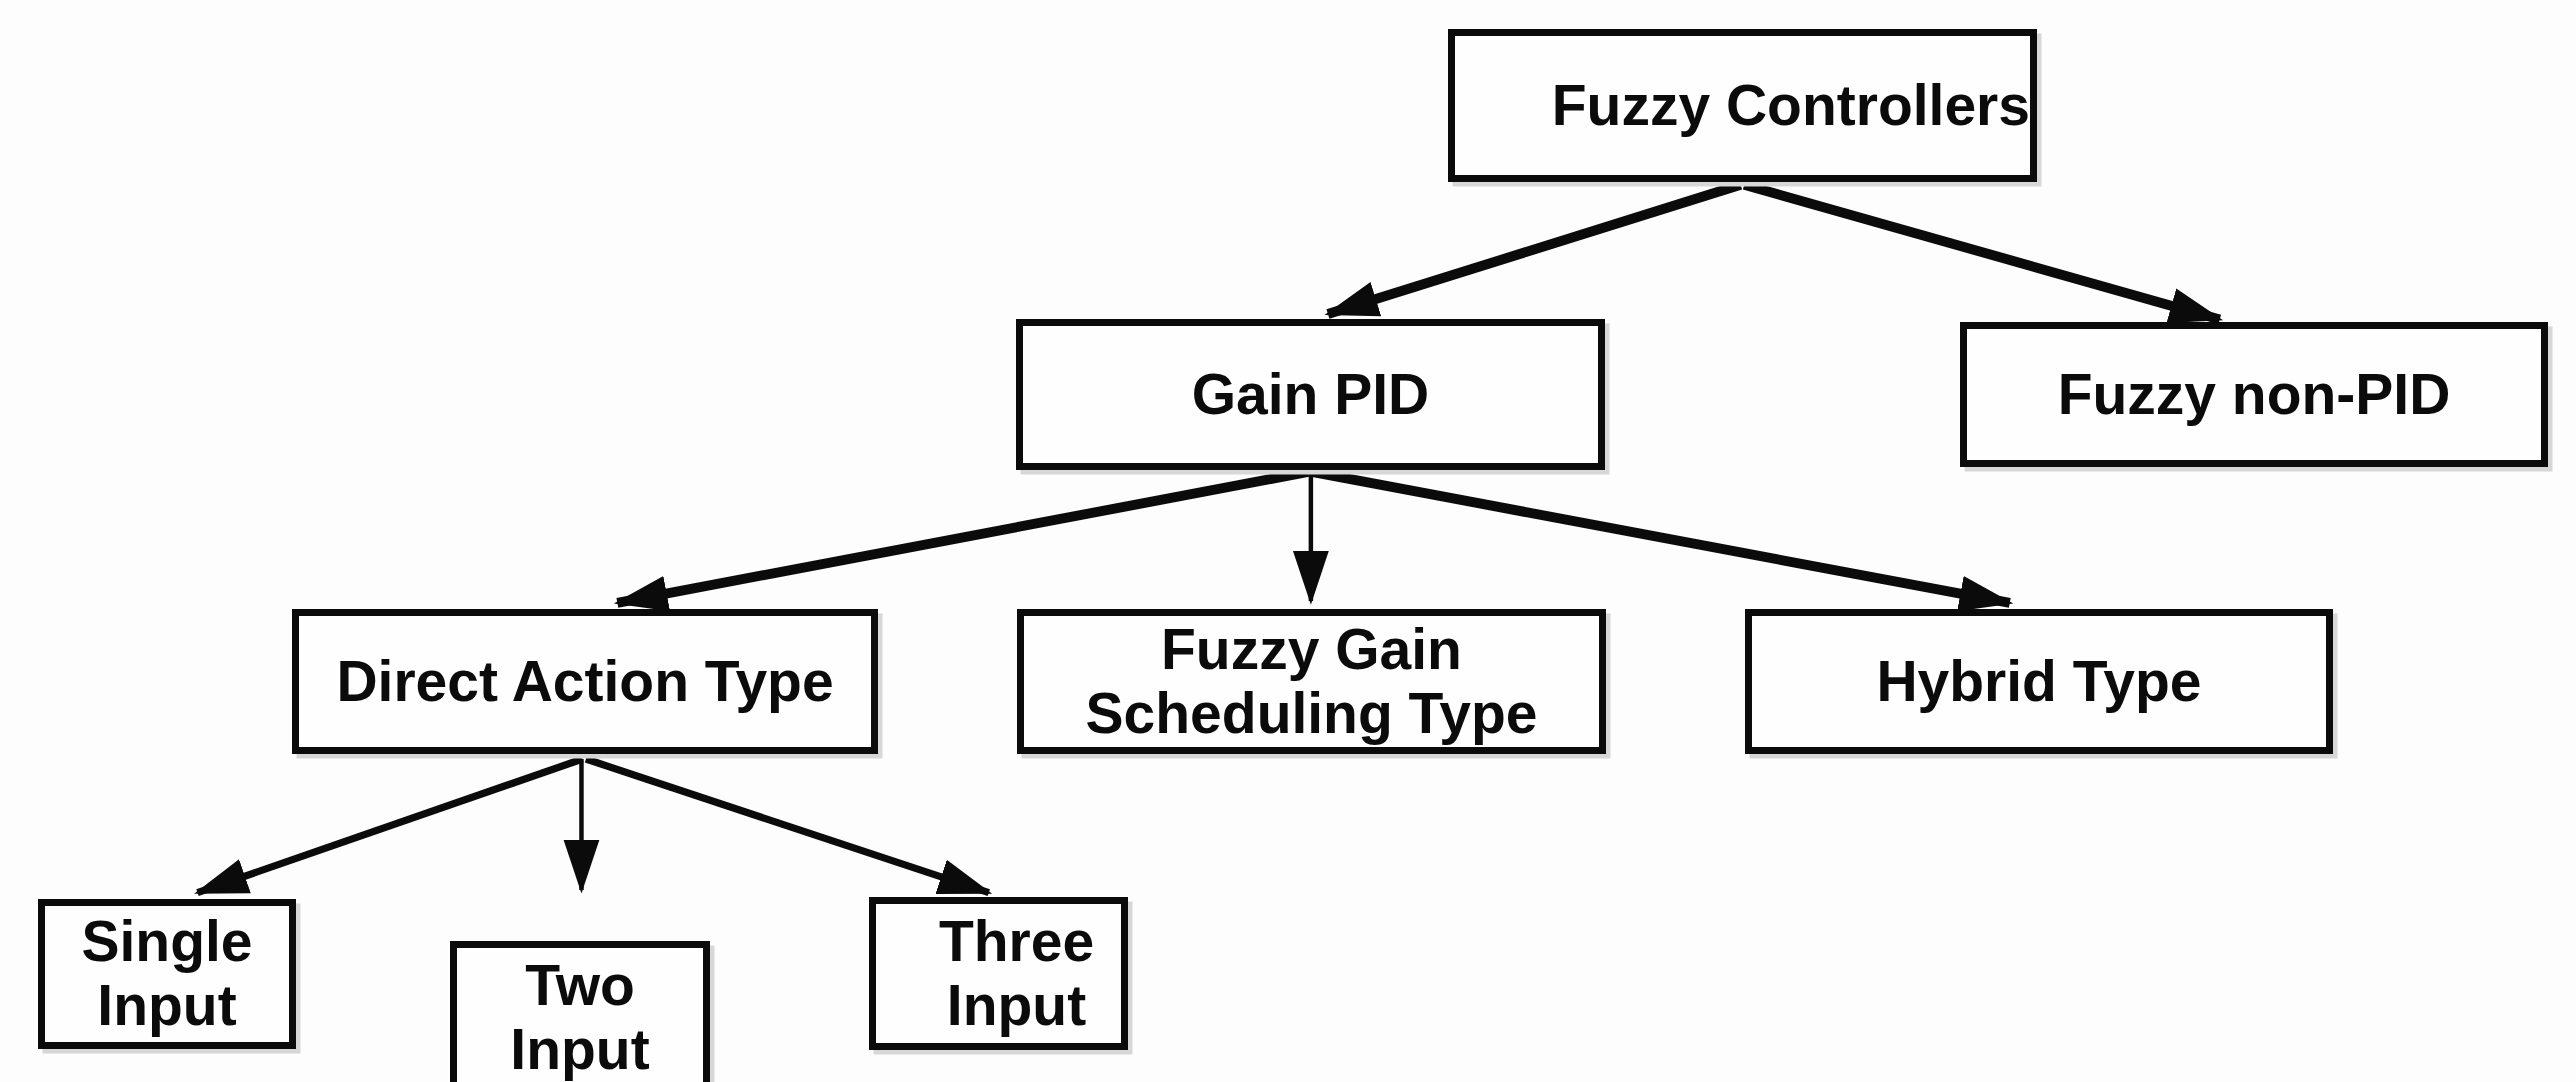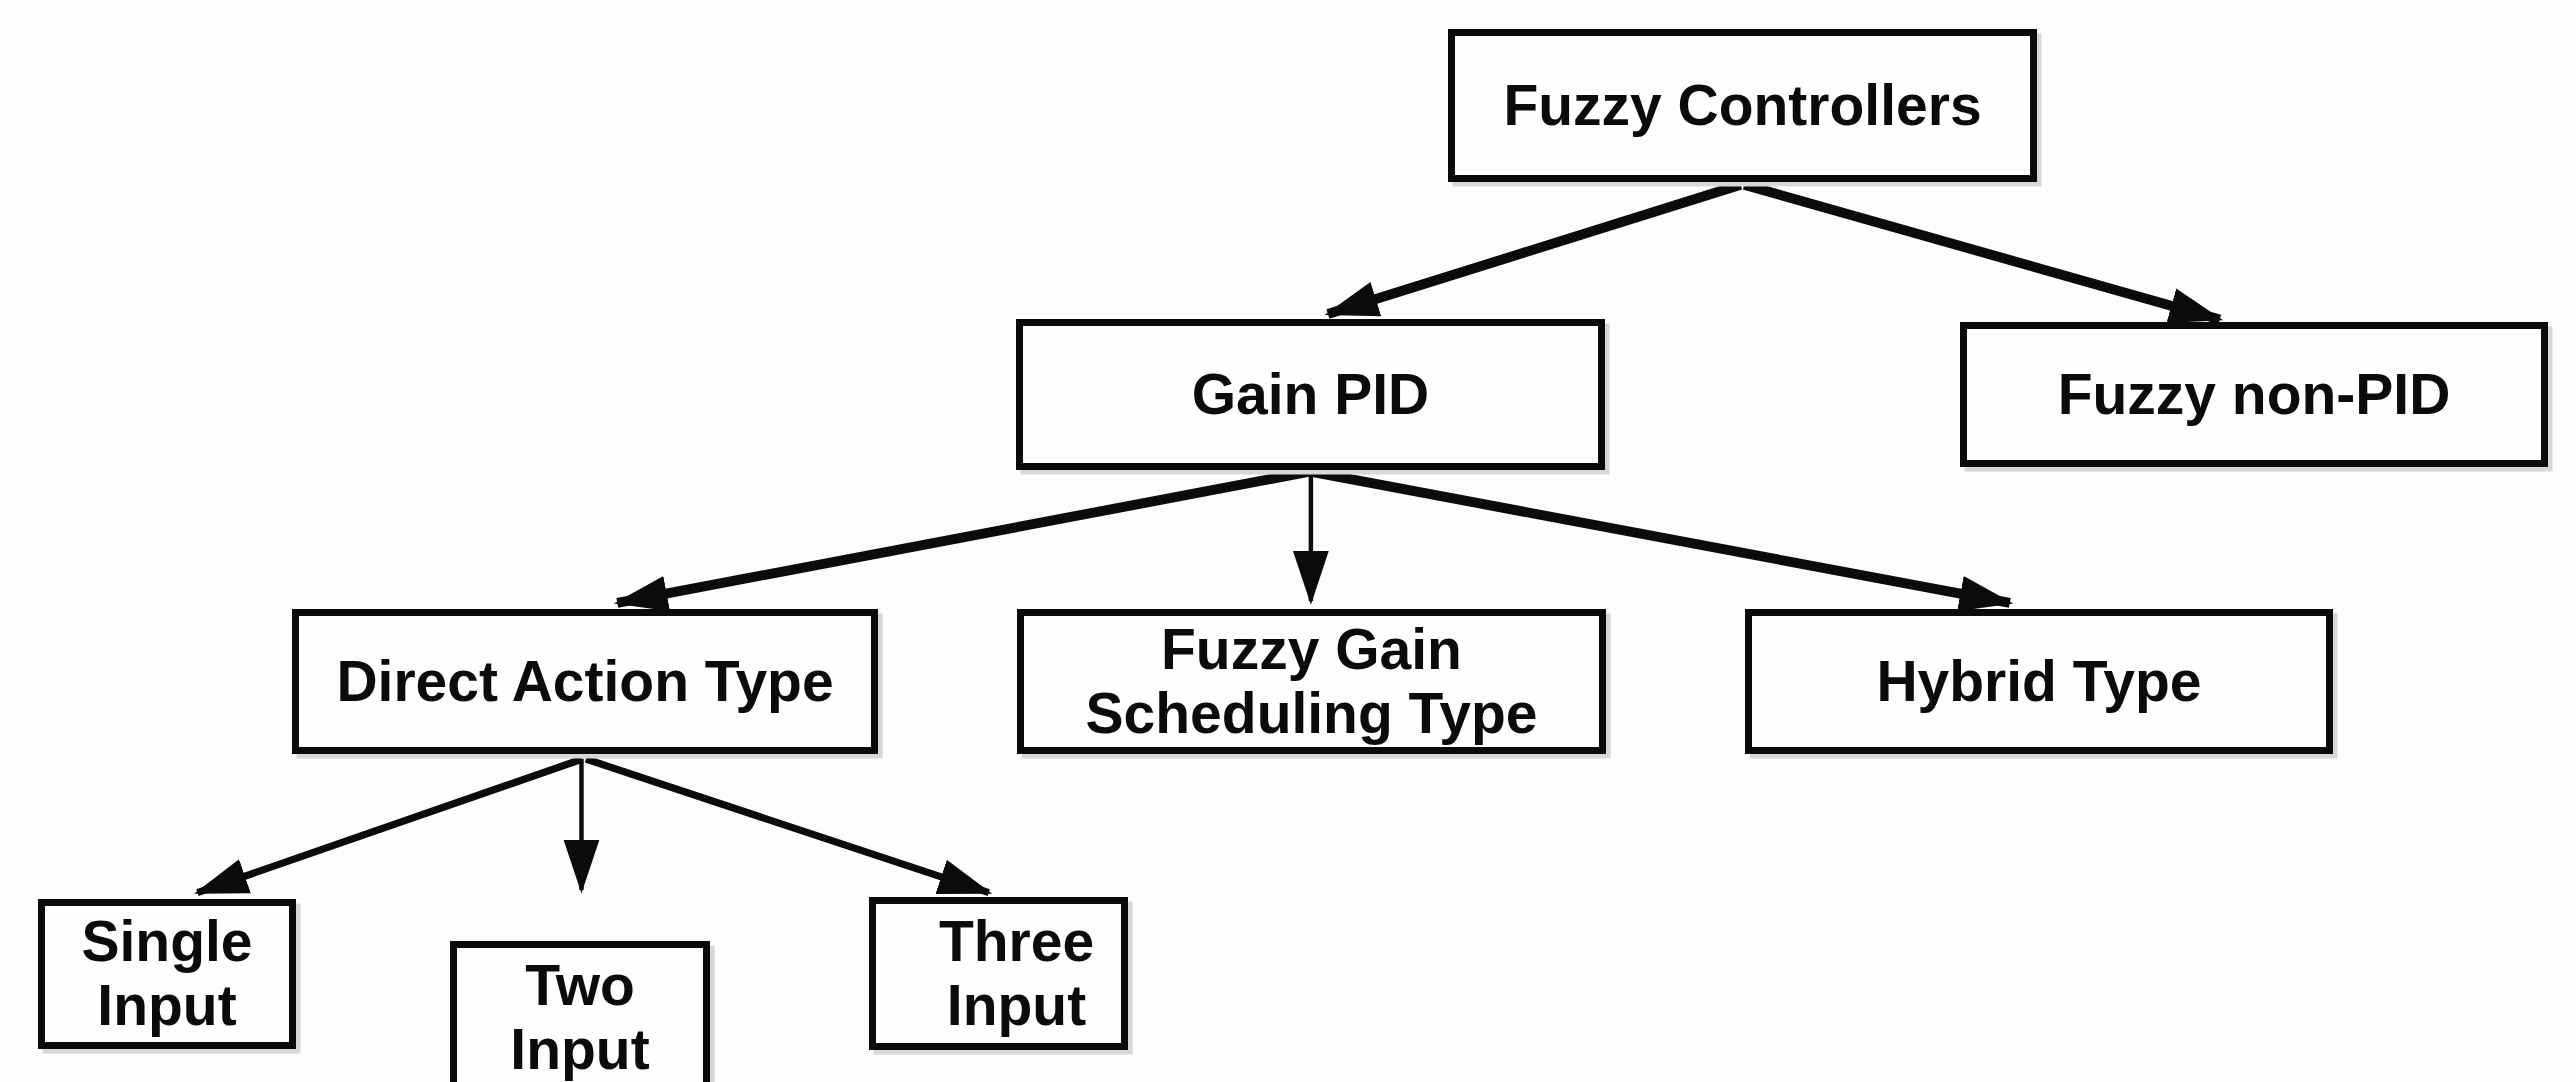--- a/index.html
+++ b/index.html
@@ -34,21 +34,21 @@
     justify-content: center;
     text-align: center;
     color: #0b0b0b;
     font-weight: 700;
     font-size: 57px;
     line-height: 1.12;
     white-space: pre-line;
     letter-spacing: 0px;
   }
   
-  #n-fuzzy-controllers { left: 1448px; top:   29px; width: 589px; height: 153px; }
+  #n-fuzzy-controllers { left: 1448px; top:   29px; width: 589px; height: 153px; justify-content: flex-end; }
   #n-fuzzy-pid         { left: 1016px; top:  319px; width: 589px; height: 151px; }
   #n-fuzzy-non-pid     { left: 1960px; top:  322px; width: 588px; height: 145px; }
   #n-direct-action     { left:  292px; top:  609px; width: 586px; height: 145px; }
   #n-fuzzy-gain        { left: 1017px; top:  609px; width: 589px; height: 145px; }
   #n-hybrid            { left: 1745px; top:  609px; width: 588px; height: 145px; }
   #n-single-input      { left:   38px; top: 899px; width: 258px; height: 150px; }
   #n-two-input         { left:  450px; top: 897px; width: 260px; height: 153px; margin-top: 44px; }
   #n-three-input       { left:  869px; top: 897px; width: 259px; height: 153px; padding-left: 36px; }
 </style>
 </head>

